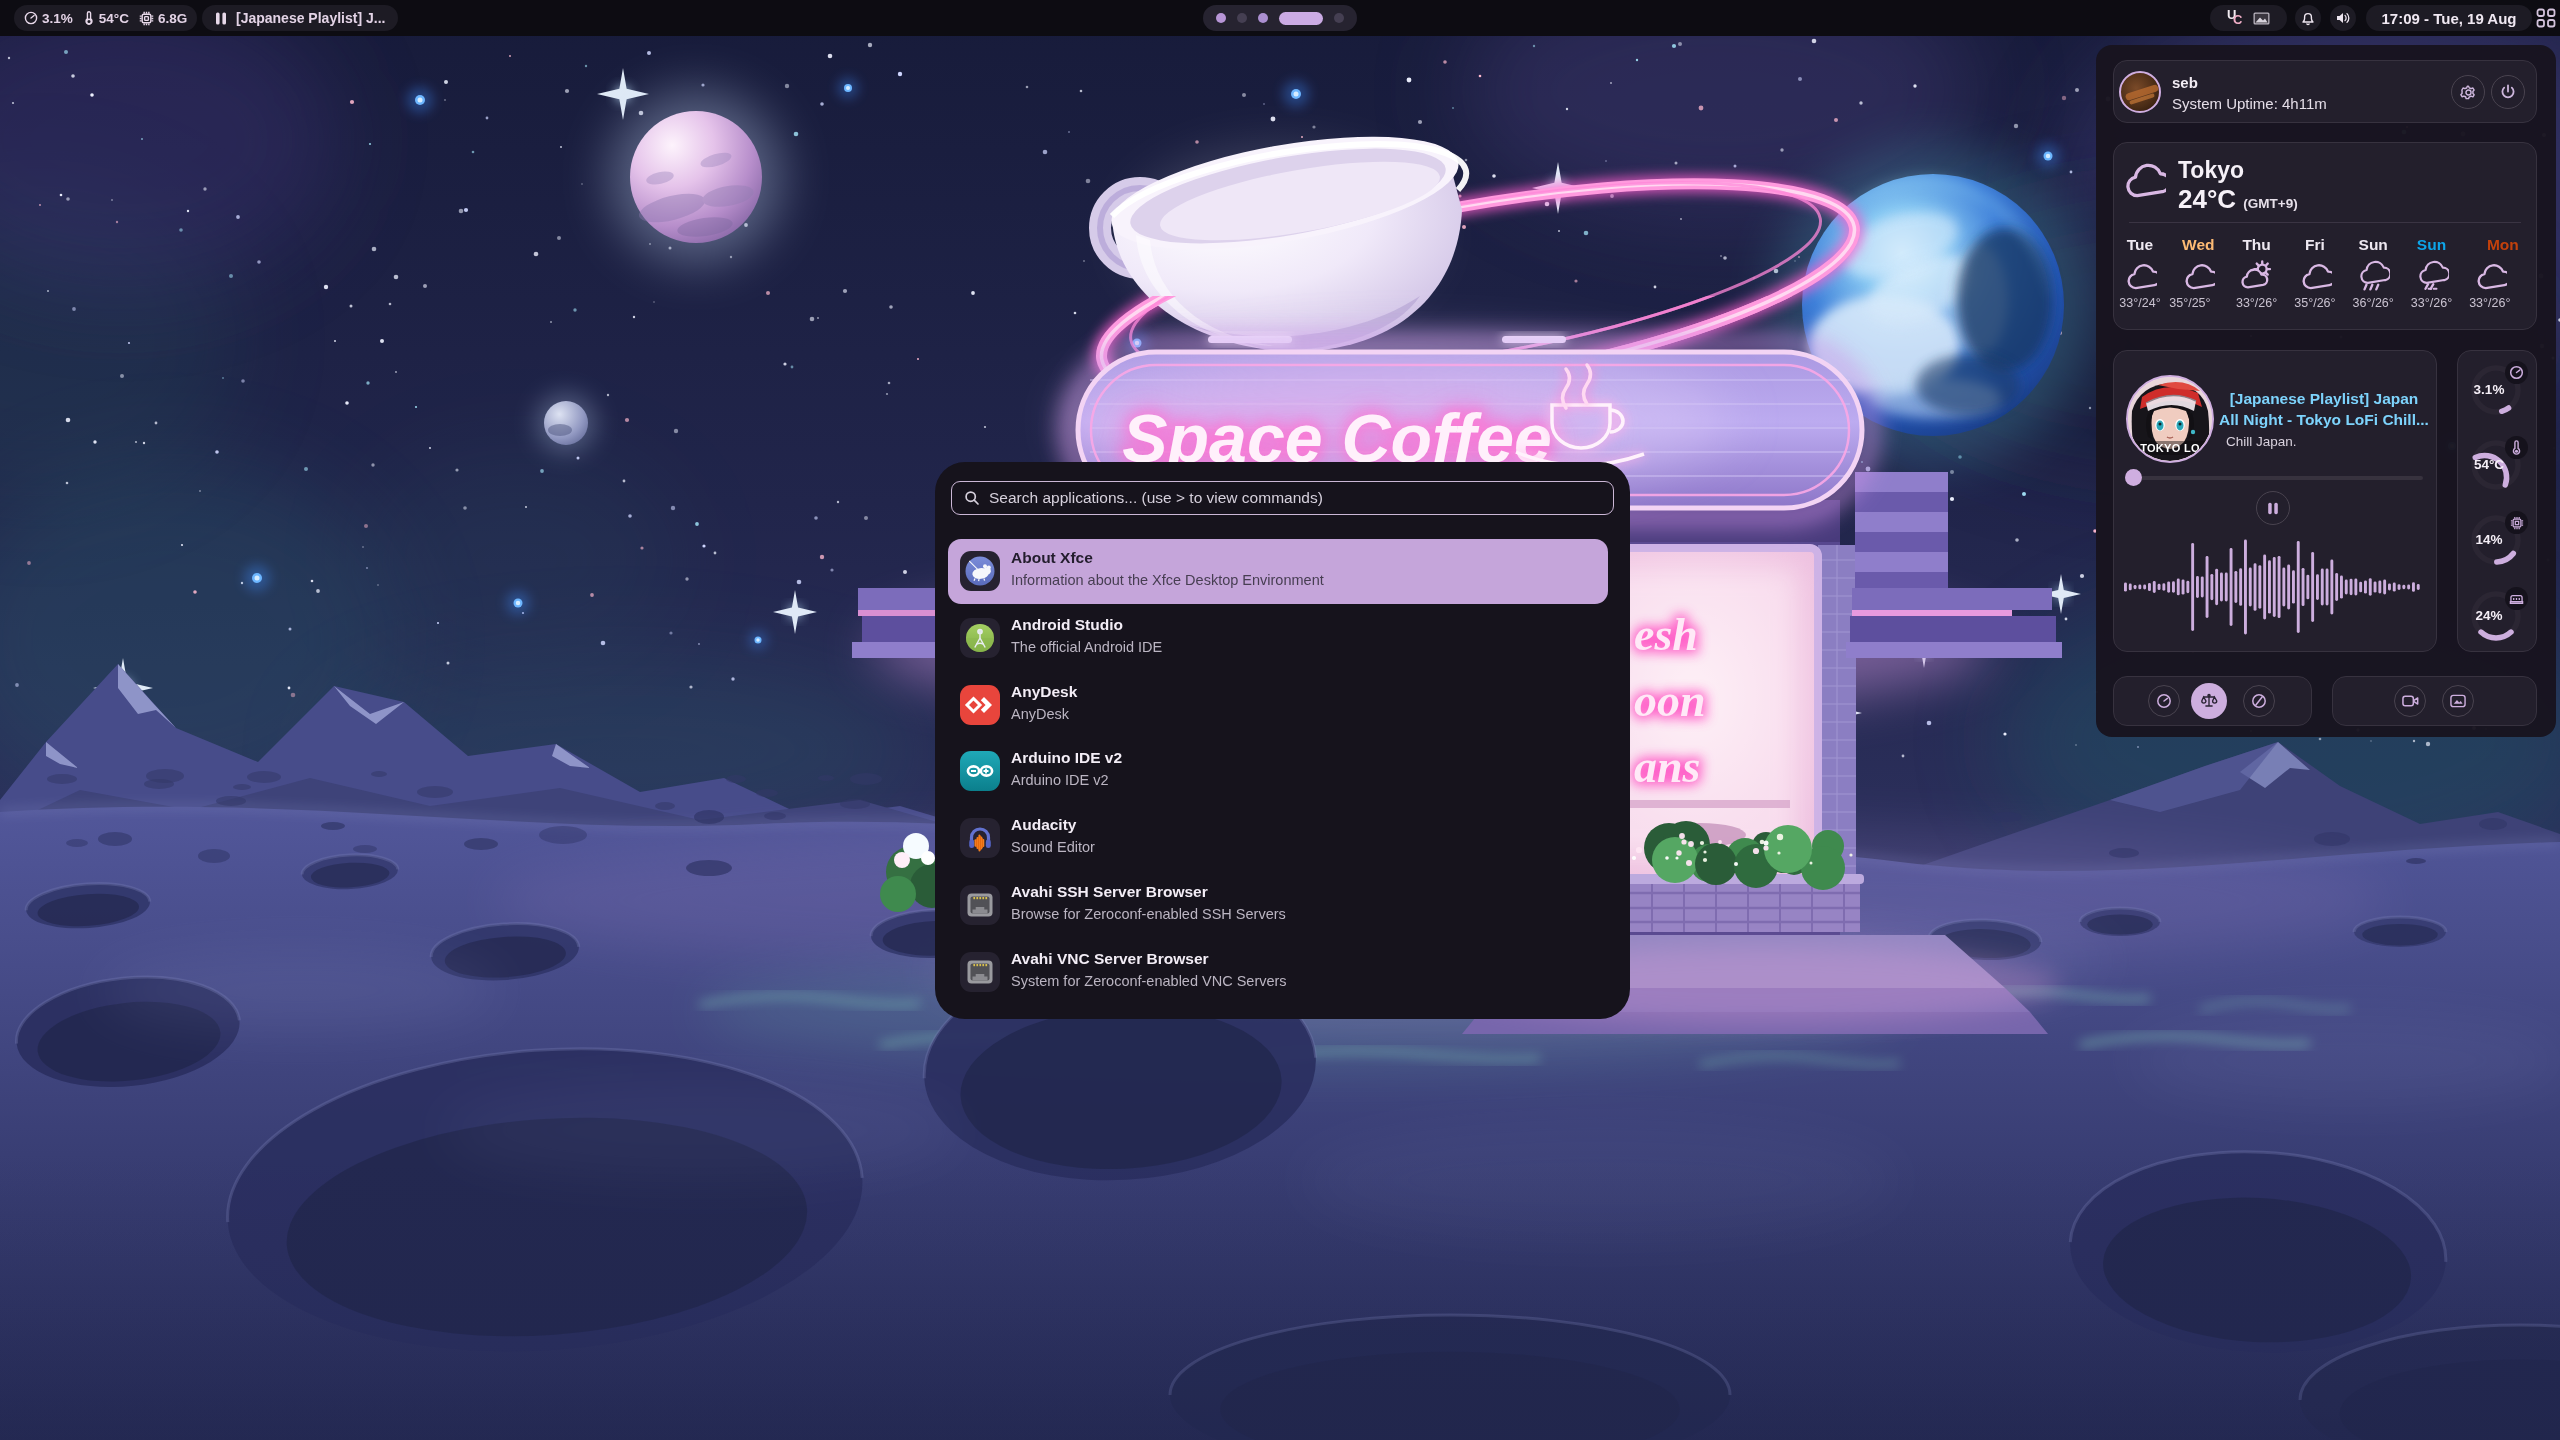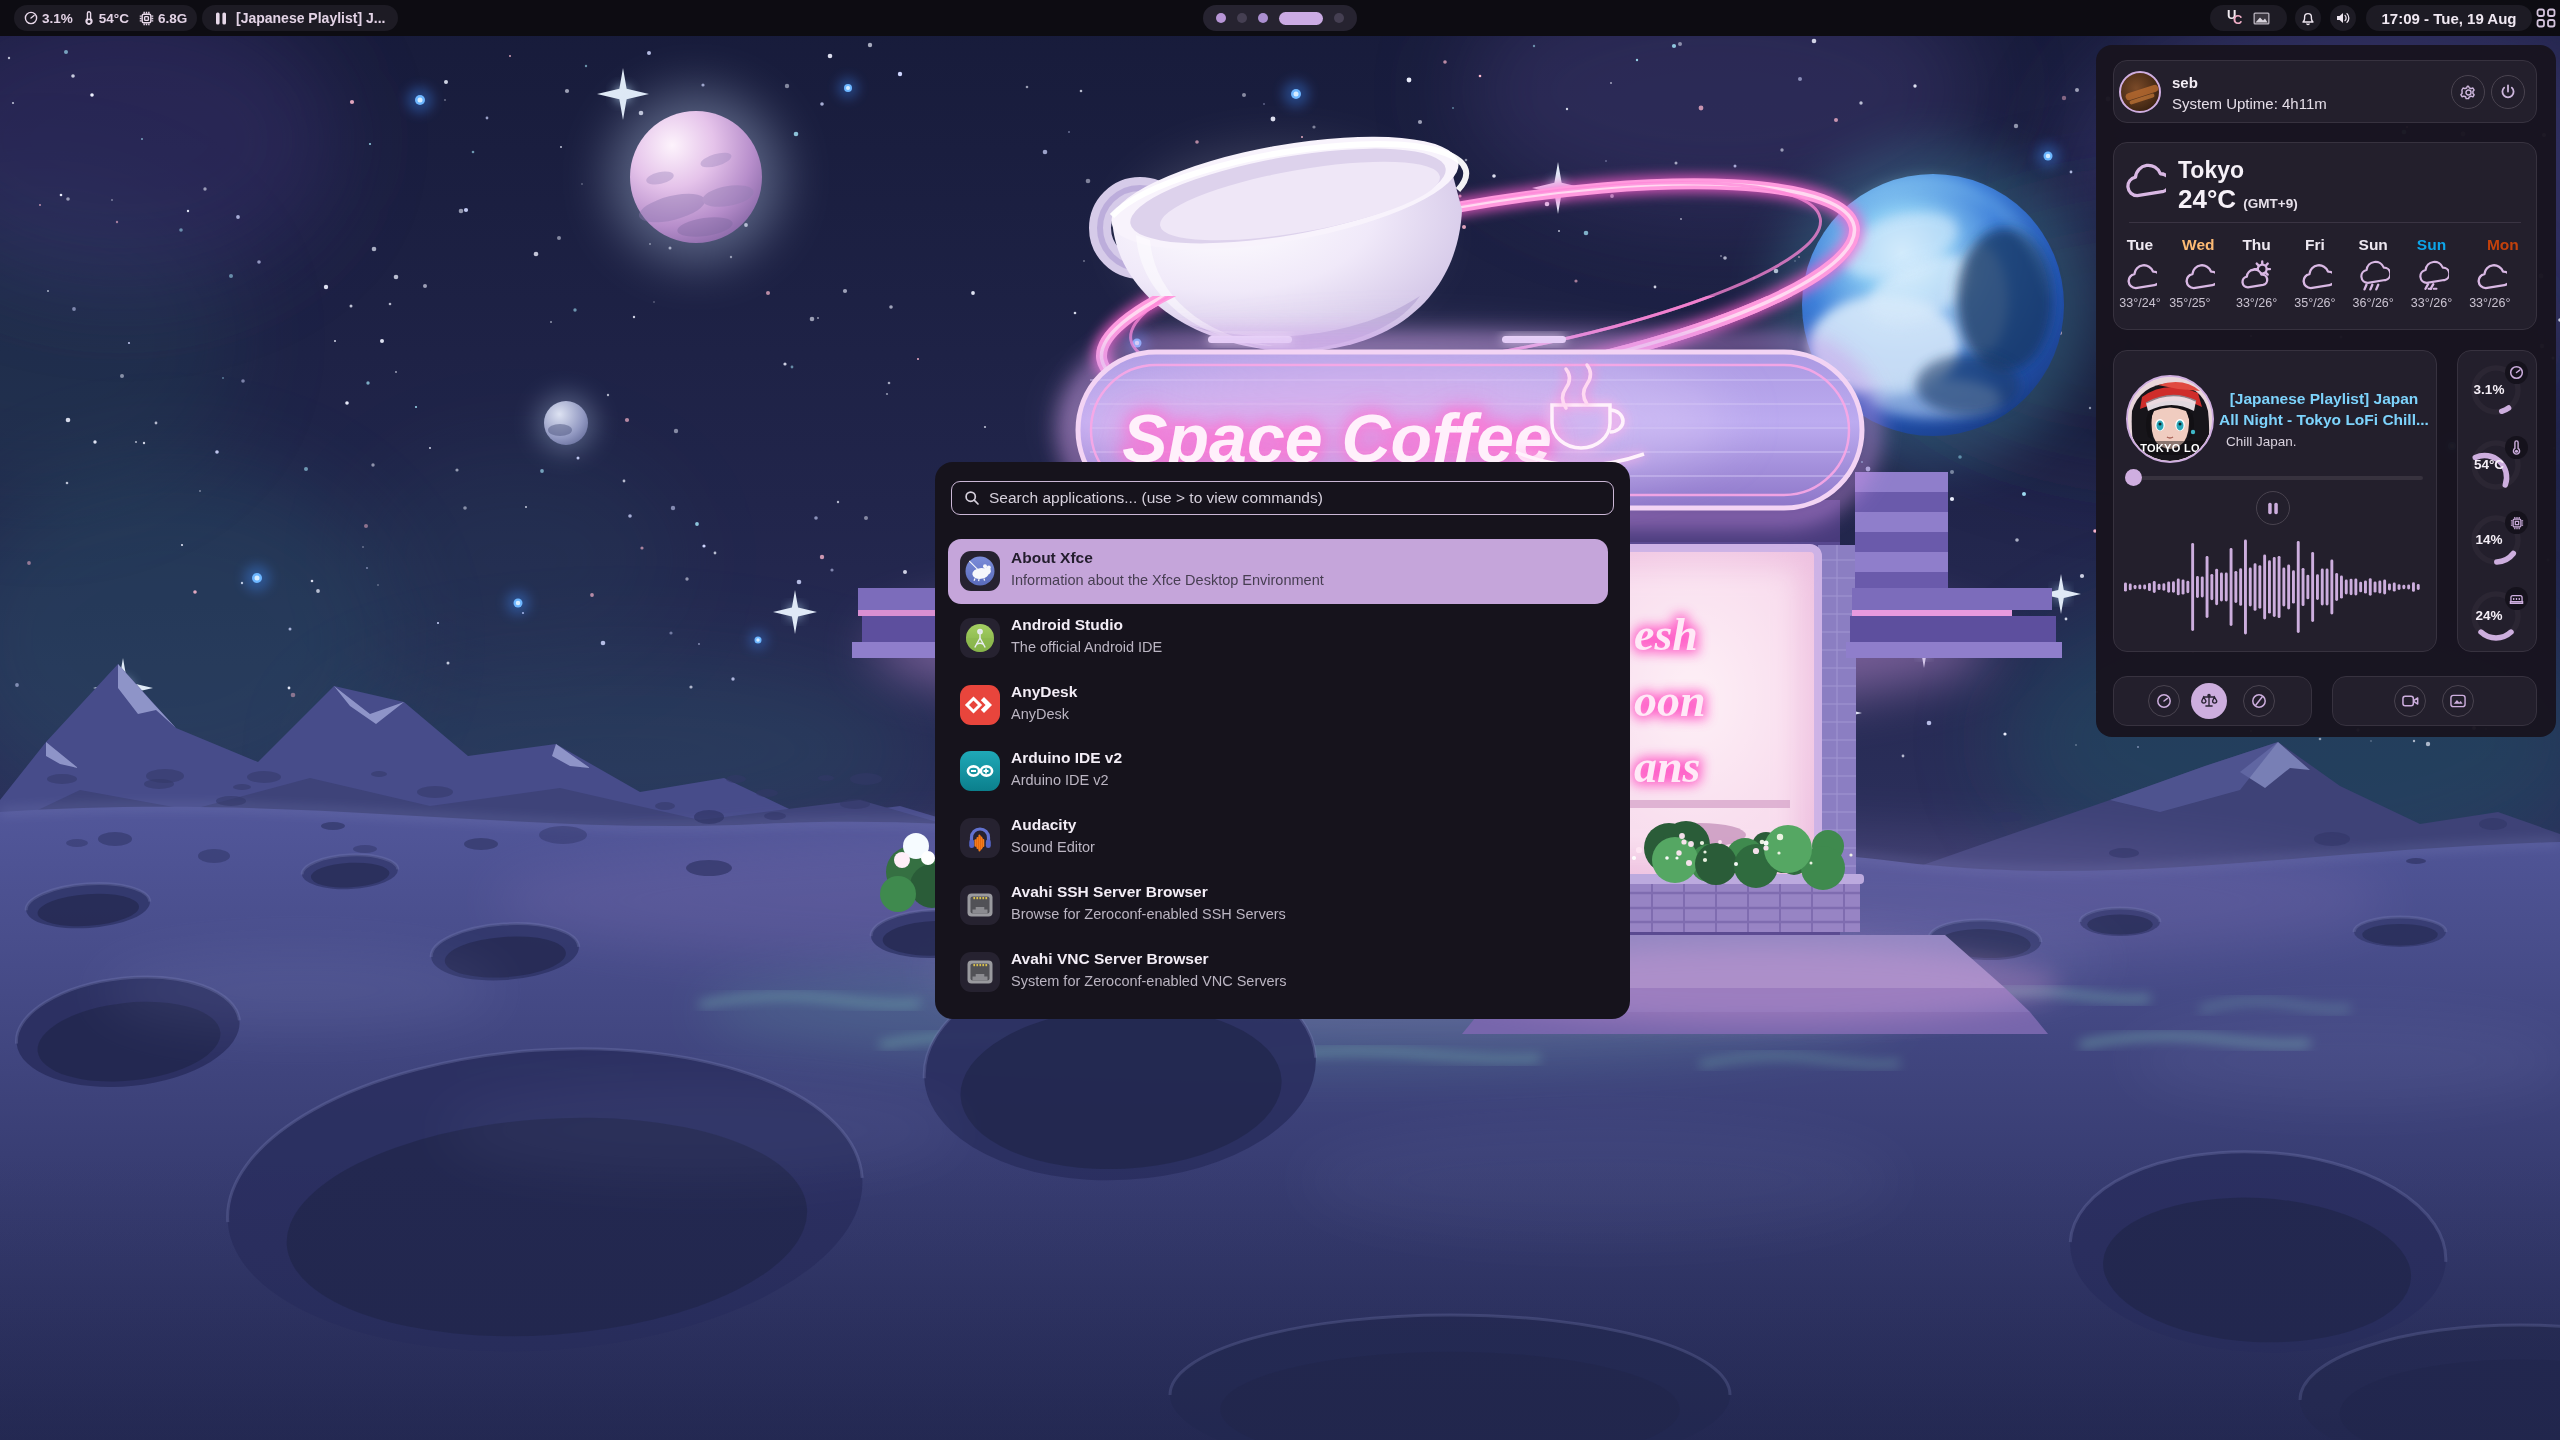--- a/index.html
+++ b/index.html
@@ -940,21 +940,21 @@
       </svg>
     </div>
 <div class="abs" style="left:2366px;top:5px;width:166px;height:26px;border-radius:13px;background:#1d1b24;display:flex;align-items:center;justify-content:center;color:#f0e8f2;font-size:15px;font-weight:bold">17:09 - Tue, 19 Aug</div>
 <svg class="abs" style="left:2536px;top:8px" width="20" height="20" viewBox="0 0 20 20" fill="none" stroke="#d3c3dc" stroke-width="1.8">
       <rect x="1.5" y="1.5" width="6.5" height="6.5" rx="2" transform="rotate(0 4.75 4.75)"></rect>
       <rect x="12" y="1.5" width="6.5" height="6.5" rx="2"></rect>
       <rect x="1.5" y="12" width="6.5" height="6.5" rx="2"></rect>
       <rect x="12" y="12" width="6.5" height="6.5" rx="2"></rect>
     </svg>
 </div>
-<div class="abs" style="left:935px;top:462px;width:695px;height:557px;background:#16131c;border-radius:18px;z-index:20">
+<div class="abs" style="left:935px;top:462px;width:695px;height:557px;background:#16131c;border-radius:30px;z-index:20">
 <div class="abs" style="left:16px;top:19px;width:663px;height:34px;border:1.5px solid #cbb7d6;border-radius:9px;display:flex;align-items:center;padding:0 12px;gap:9px">
 <svg width="16" height="16" viewBox="0 0 16 16" fill="none" stroke="#d6d0dc" stroke-width="1.7">
         <circle cx="6.7" cy="6.7" r="4.6"></circle>
         <path d="M10.2 10.2 L14 14" stroke-linecap="round"></path>
       </svg>
 <span style="color:#d6d0dc;font-size:15.5px">Search applications... (use &gt; to view commands)</span>
     </div>
 <div class="abs" style="left:13px;top:77px;width:660px;height:65px;background:#c5a5da;border-radius:13px"></div>
 <div class="abs" style="left:25px;top:89px;width:40px;height:40px"><svg width="40" height="40" viewBox="0 0 40 40">
         <rect width="40" height="40" rx="11" fill="#262230"></rect>

